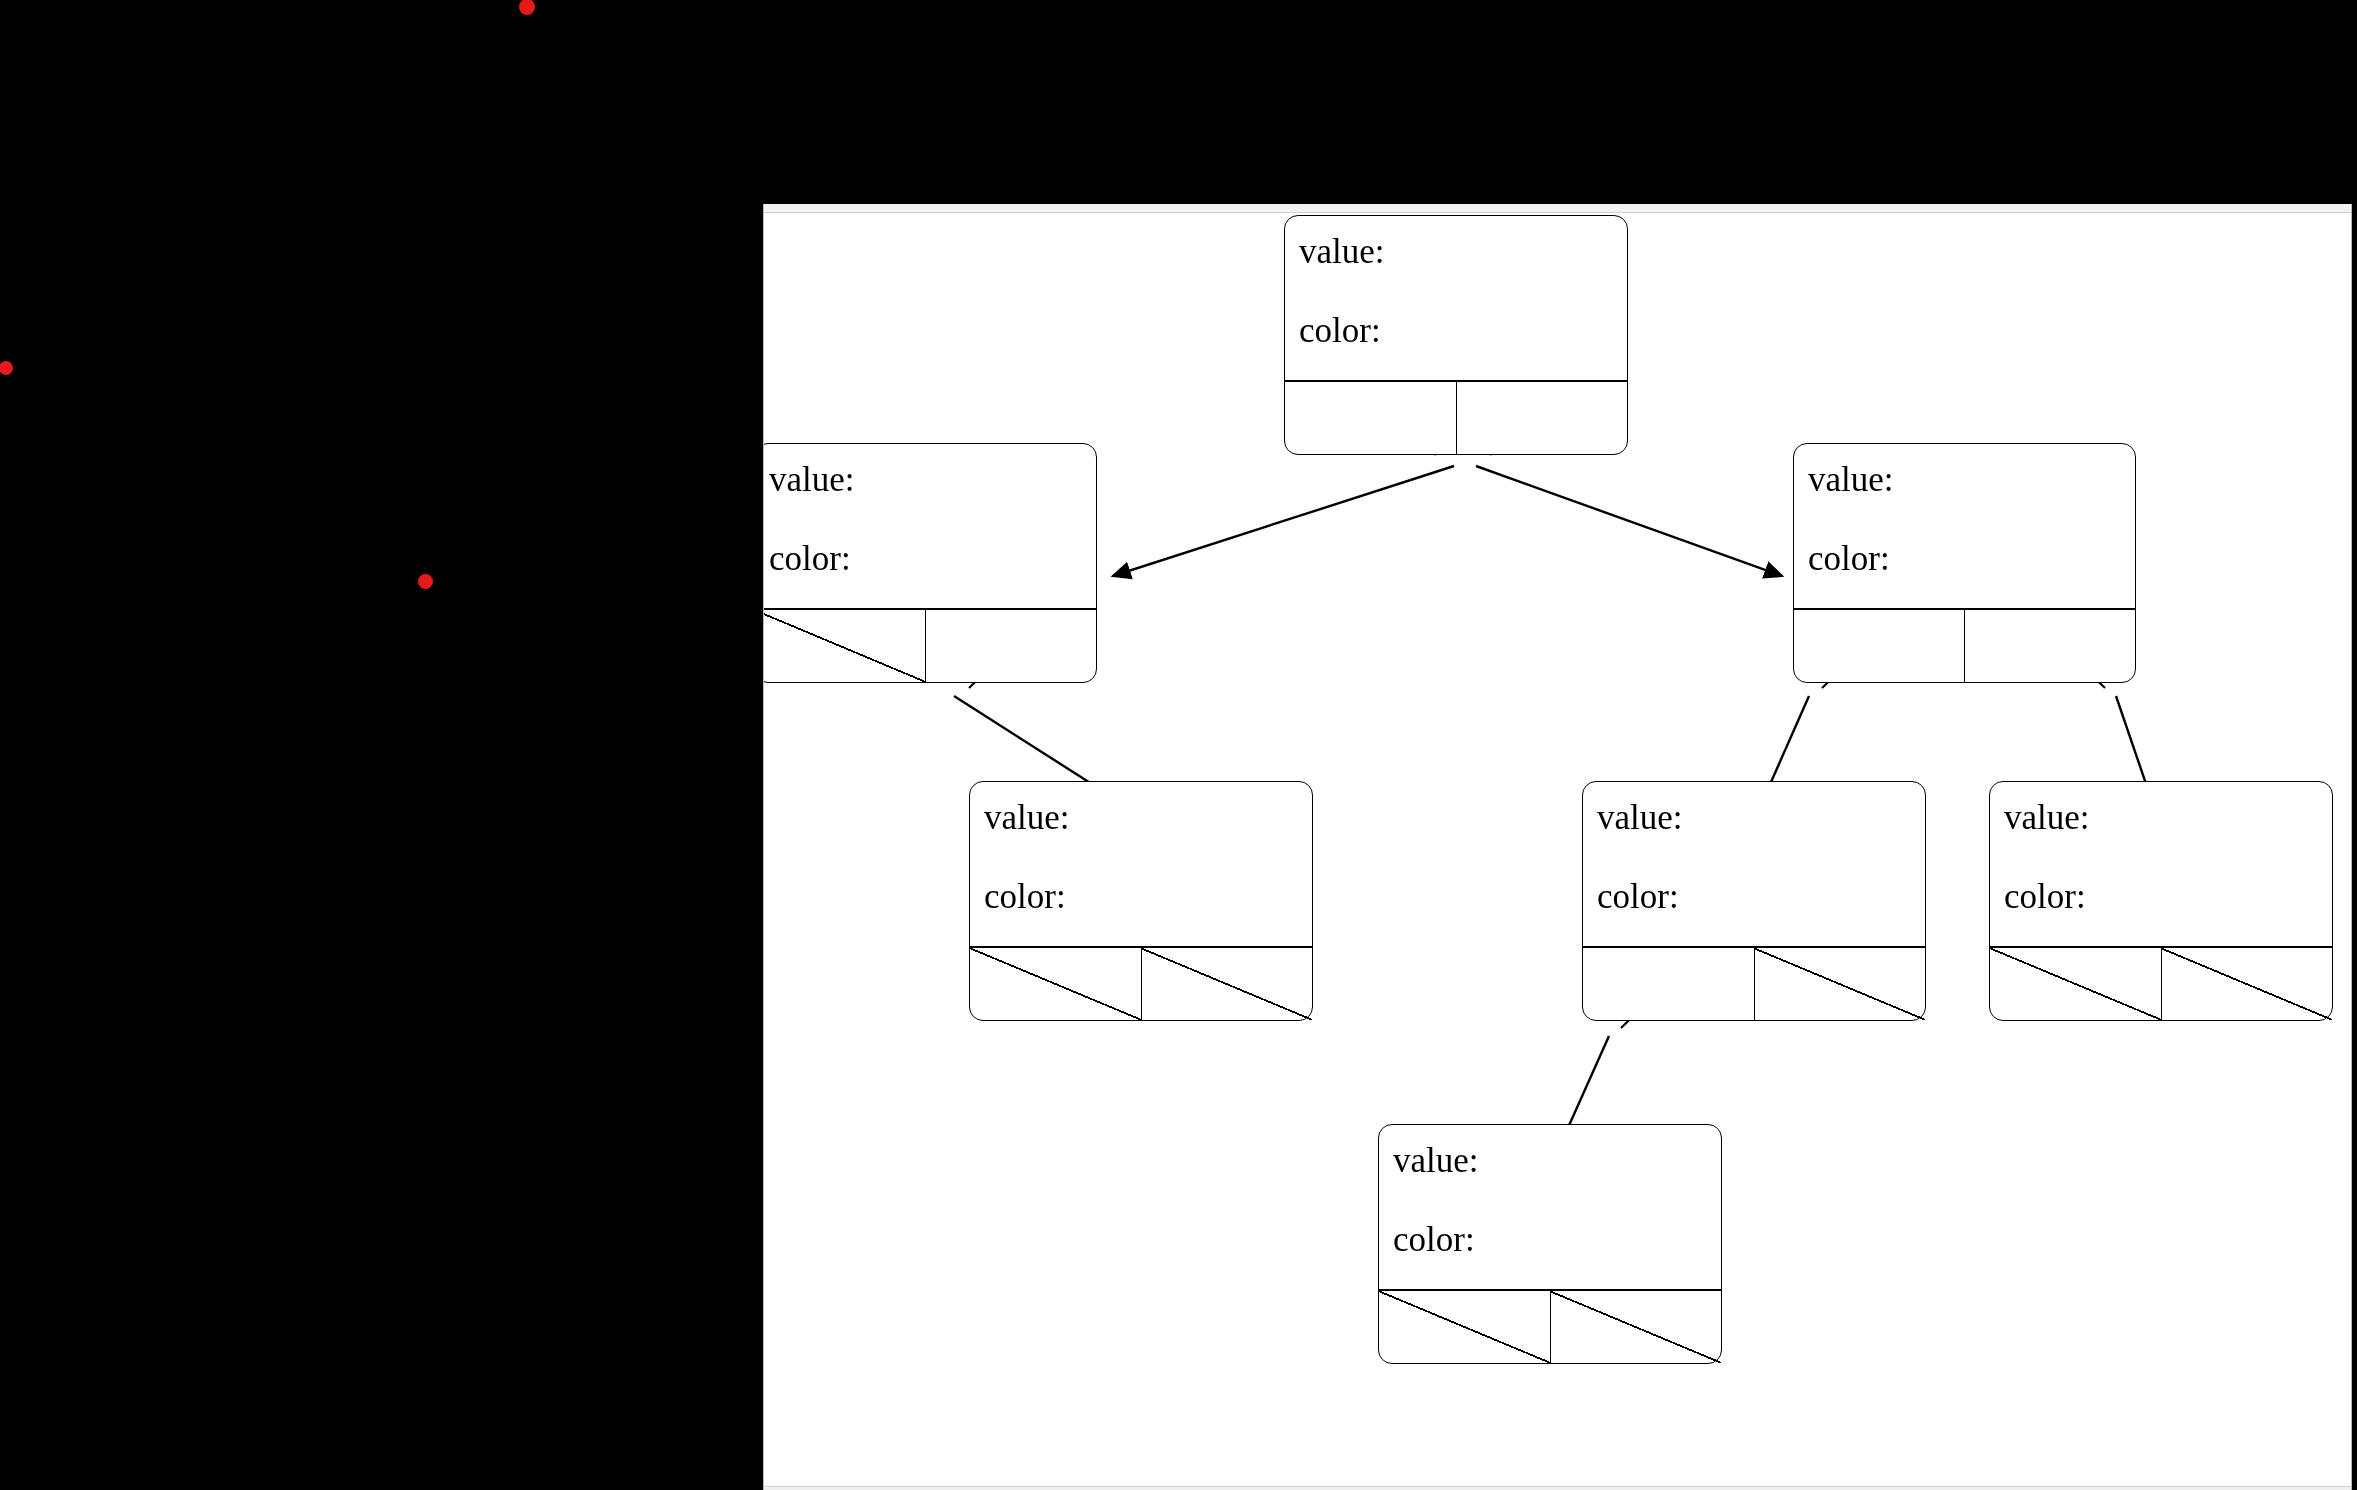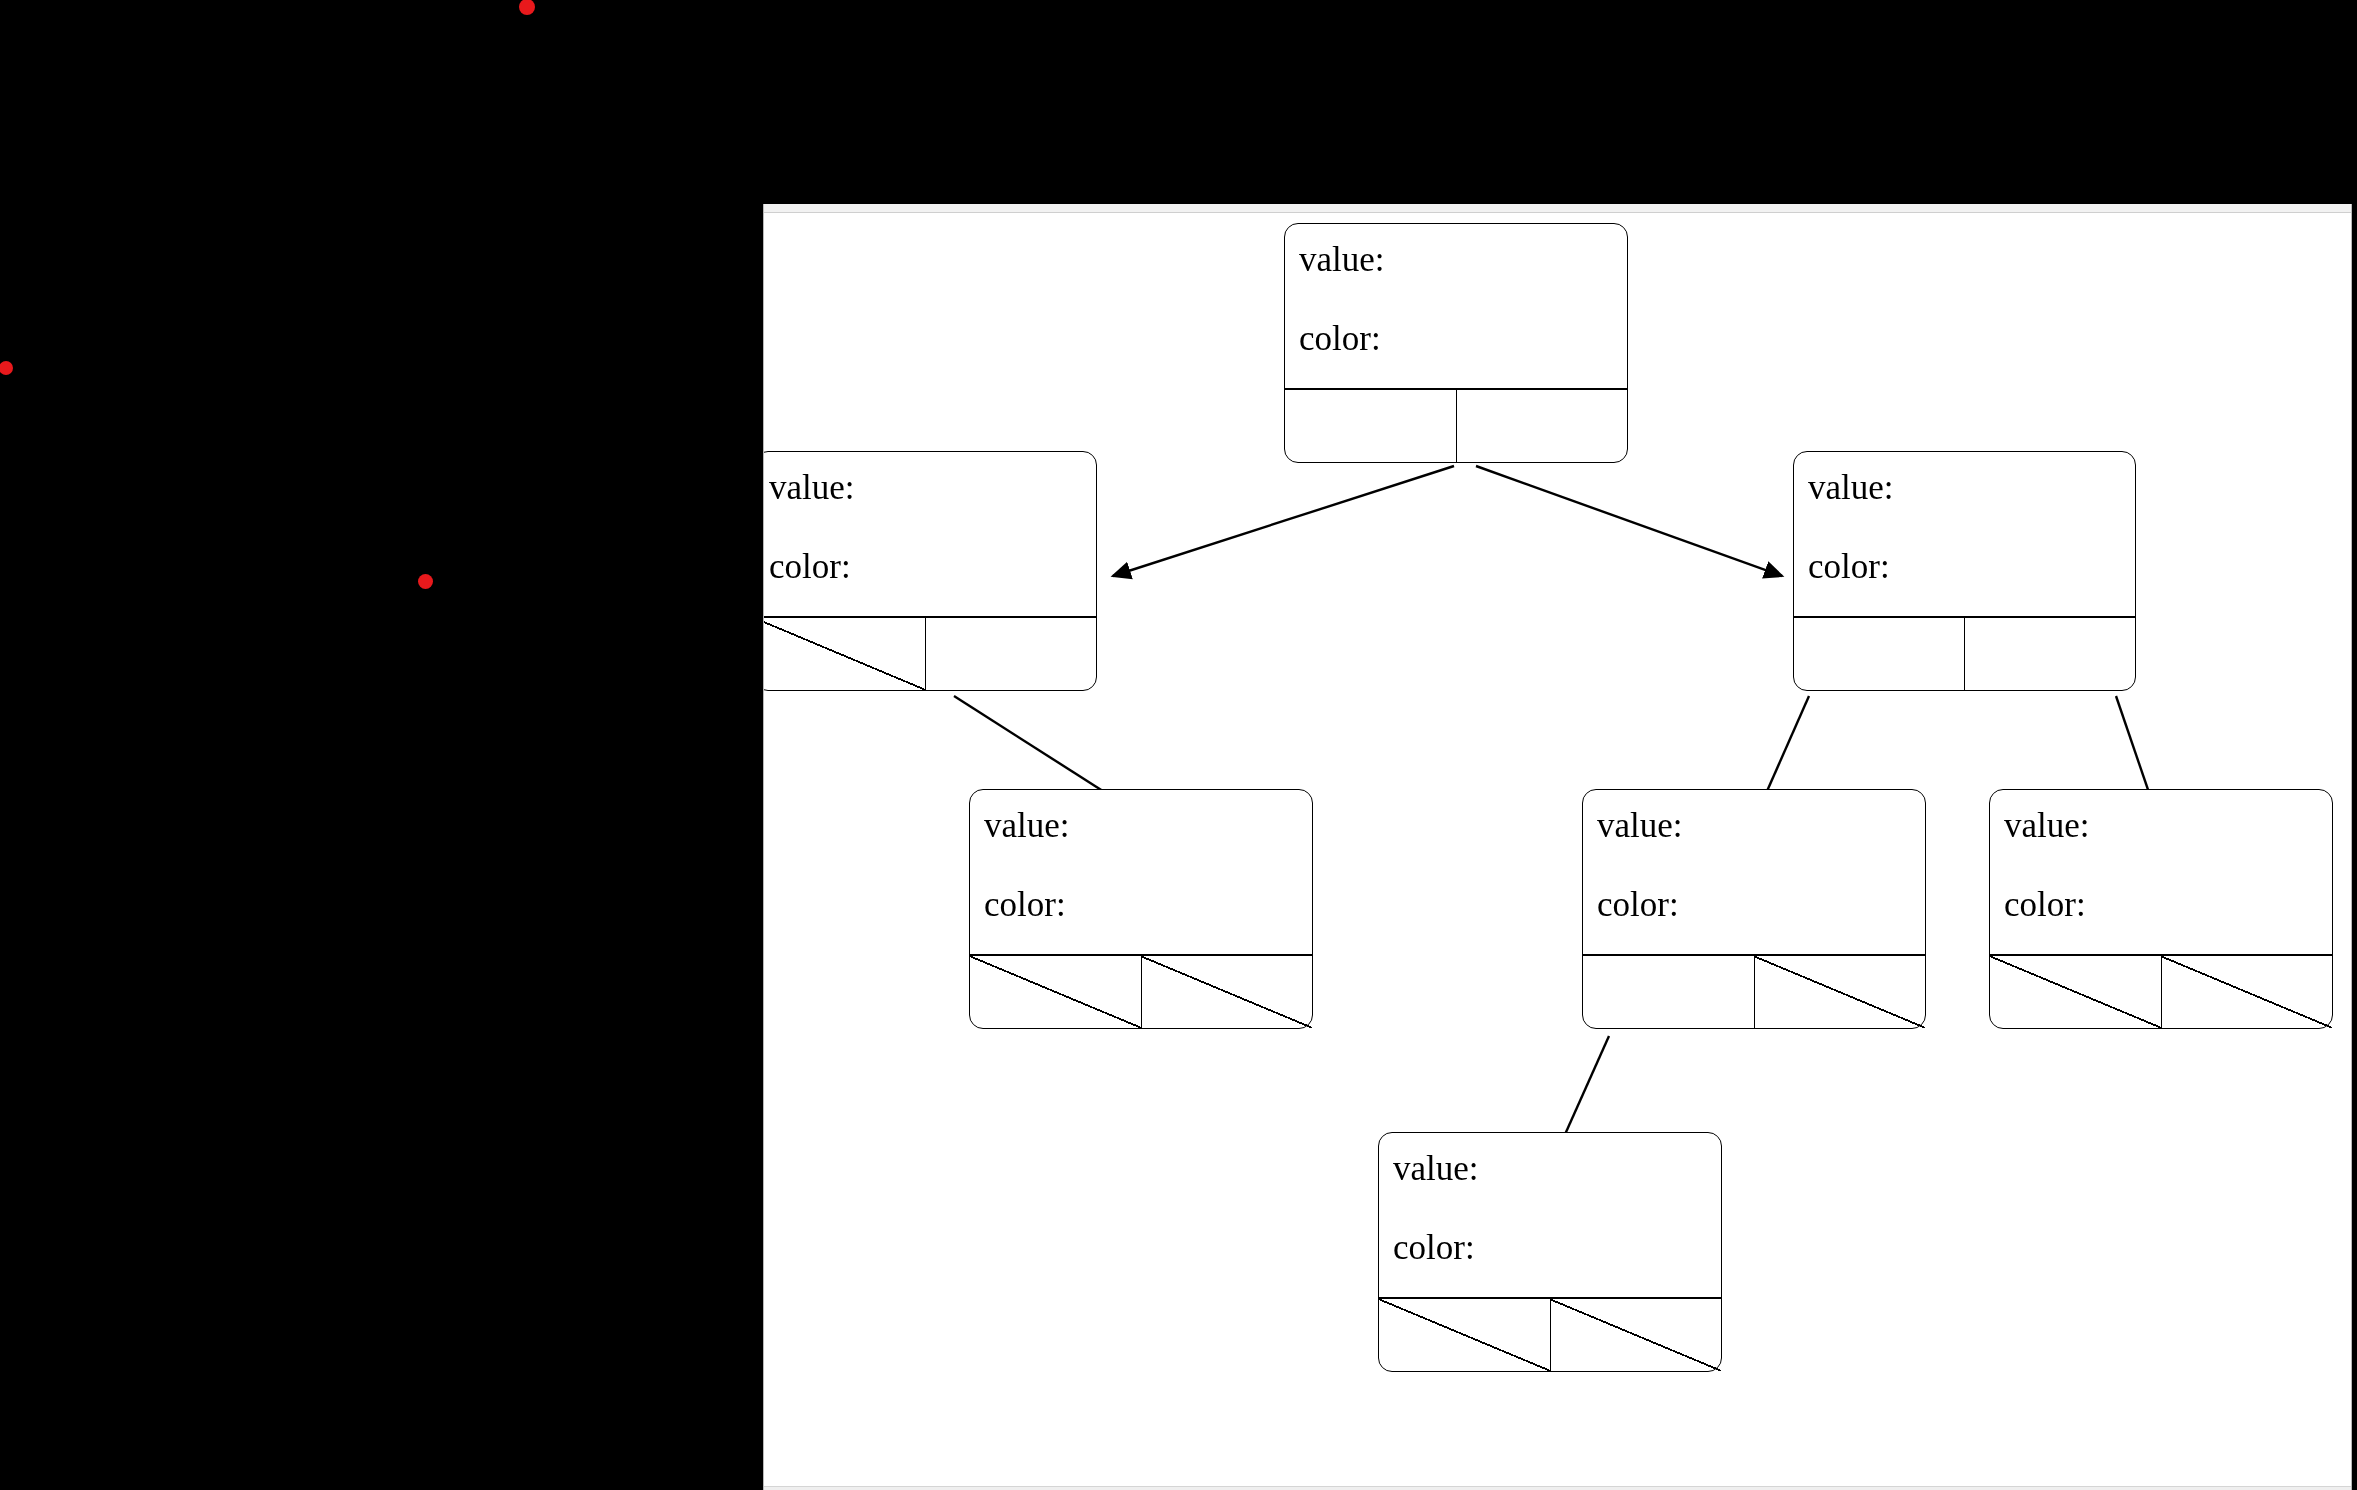--- a/index.html
+++ b/index.html
@@ -44,21 +44,20 @@
   .diagram{position:absolute;left:0;top:0;width:1589px;height:1286px;}
   .diagram svg{position:absolute;left:0;top:0;}
 
   
   .node{
     position:absolute;
     box-sizing:border-box;
     background:#ffffff;
     border:1.6px solid #000000;
     border-radius:14px;
-    margin-top:8px;
   }
   .node .fields{
     position:absolute;left:0;top:0;right:0;
     padding:18px 0 0 14px;
   }
   .node .field{
     font-size:35px;
     line-height:1.0;
     color:#000000;
     white-space:nowrap;

